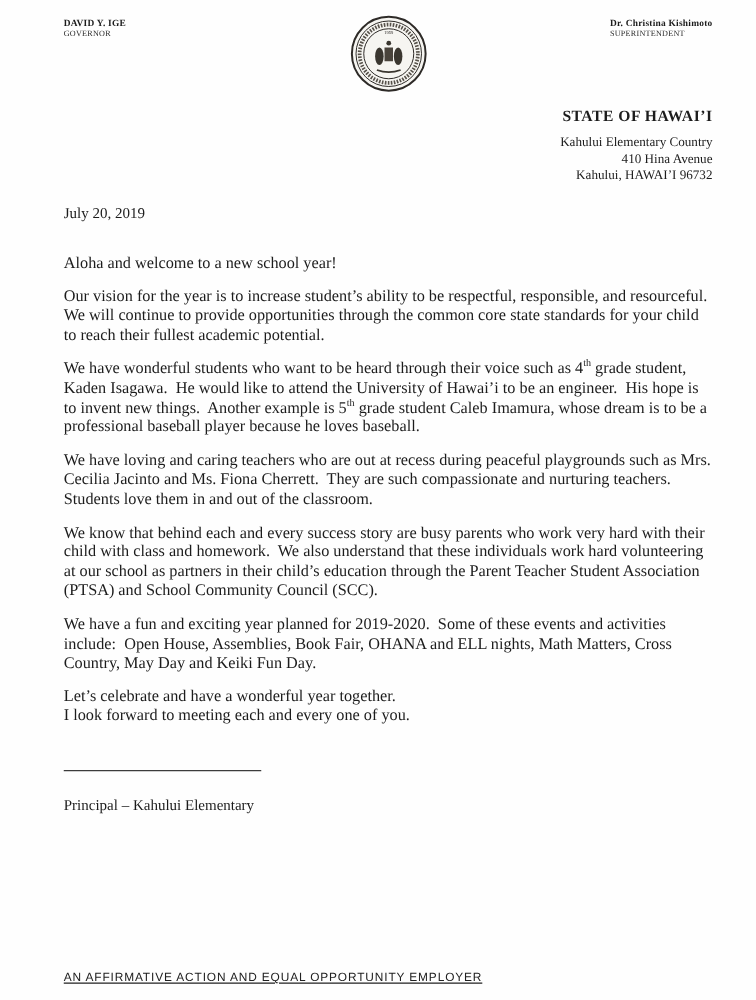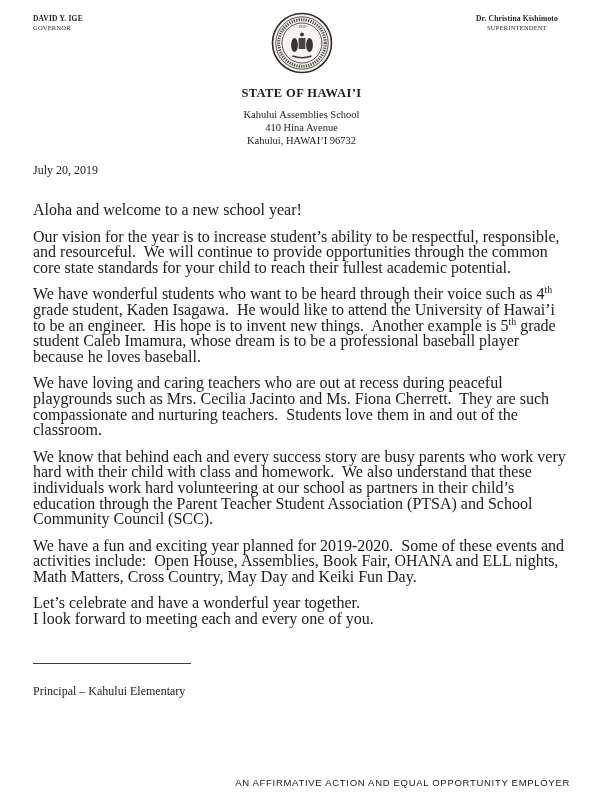--- a/index.html
+++ b/index.html
@@ -1,52 +1,53 @@
 <!DOCTYPE html>
 <html><head>
 <meta charset="utf-8">
 <style>
   html, body { margin: 0; padding: 0; background: #ffffff; }
   .page {
     width: 605px; height: 800px; box-sizing: border-box;
     background: #fefefe; color: #1c1c1c;
     font-family: "Liberation Serif", serif;
-    padding: 12px 35px 8px 33px;
+    padding: 12px 35px 8px 51px;
     display: flex; flex-direction: column;
     overflow: hidden; position: relative;
   }
   
   .header { position: relative; height: 70px; }
   .official { position: absolute; top: 2px; font-size: 7.5px; letter-spacing: 0.2px; line-height: 9px; }
   .official .name { font-weight: bold; font-size: 7.5px; }
   .official .title { font-size: 6.5px; color: #2a2a2a; }
   .official.left { left: 0; text-align: left; }
-  .official.right { right: 12px; text-align: center; }
+  .official.right { right: 0; text-align: left; }
   .seal { position: absolute; left: 50%; top: 0; transform: translateX(-50%); }
   
-  .letterhead { text-align: center; margin-top: 4px; }
+  .letterhead { text-align: right; margin-top: 4px; }
   .state { font-size: 12.5px; font-weight: bold; letter-spacing: 0.4px; margin-bottom: 7px; }
   .school-line { font-size: 10.5px; line-height: 13px; }
   .date { text-align: left; font-size: 12px; margin-top: 16px; margin-bottom: 24px; }
   
-  .letter-body { font-size: 16px; line-height: 15.6px; }
+  .letter-body { font-size: 13px; line-height: 15.6px; }
   .para { margin: 0 0 11px 0; white-space: pre-wrap; }
   .para sup { font-size: 0.62em; line-height: 0; vertical-align: super; }
   .para .u { text-decoration: underline; }
   
   .signature { font-size: 12px; margin-top: 10px; }
   .sig-name { margin-bottom: 2px; }
   .sig-line { width: 158px; height: 15px; border-bottom: 1.3px solid #3c3c3c; }
   .sig-title { margin-top: 20px; }
   
   .footer {
-    margin-top: auto; text-align: right;
+    margin-top: auto; text-align: left;
     font-family: "Liberation Sans", sans-serif;
     font-size: 9.5px; letter-spacing: 0.7px; color: #202020;
     padding-bottom: 4px;
+    text-decoration: underline;
   }
 </style>
 </head>
 <body>
 
 <div class="page">
 
   <div class="header">
     <div class="official left">
       <div class="name">DAVID Y. IGE</div>
@@ -69,21 +70,21 @@
     </div>
 
     <div class="official right">
       <div class="name">Dr. Christina Kishimoto</div>
       <div class="title">SUPERINTENDENT</div>
     </div>
   </div>
 
   <div class="letterhead">
     <div class="state">STATE OF HAWAI’I</div>
-    <div class="school-line">Kahului Assemblies School</div>
+    <div class="school-line">Kahului Elementary Country</div>
     <div class="school-line">410 Hina Avenue</div>
     <div class="school-line">Kahului, HAWAI’I  96732</div>
   </div>
 
   <div class="date">July 20, 2019</div>
 
   <div class="letter-body">
       <p class="para">Aloha and welcome to a new school year!</p>
       <p class="para">Our vision for the year is to increase student’s ability to be respectful, responsible, and resourceful.  We will continue to provide opportunities through the common core state standards for your child to reach their fullest academic potential.</p>
       <p class="para">We have wonderful students who want to be heard through their voice such as 4<sup>th</sup> grade student, Kaden Isagawa.  He would like to attend the University of Hawai’i to be an engineer.  His hope is to invent new things.  Another example is 5<sup>th</sup> grade student Caleb Imamura, whose dream is to be a professional baseball player because he loves baseball.</p>

